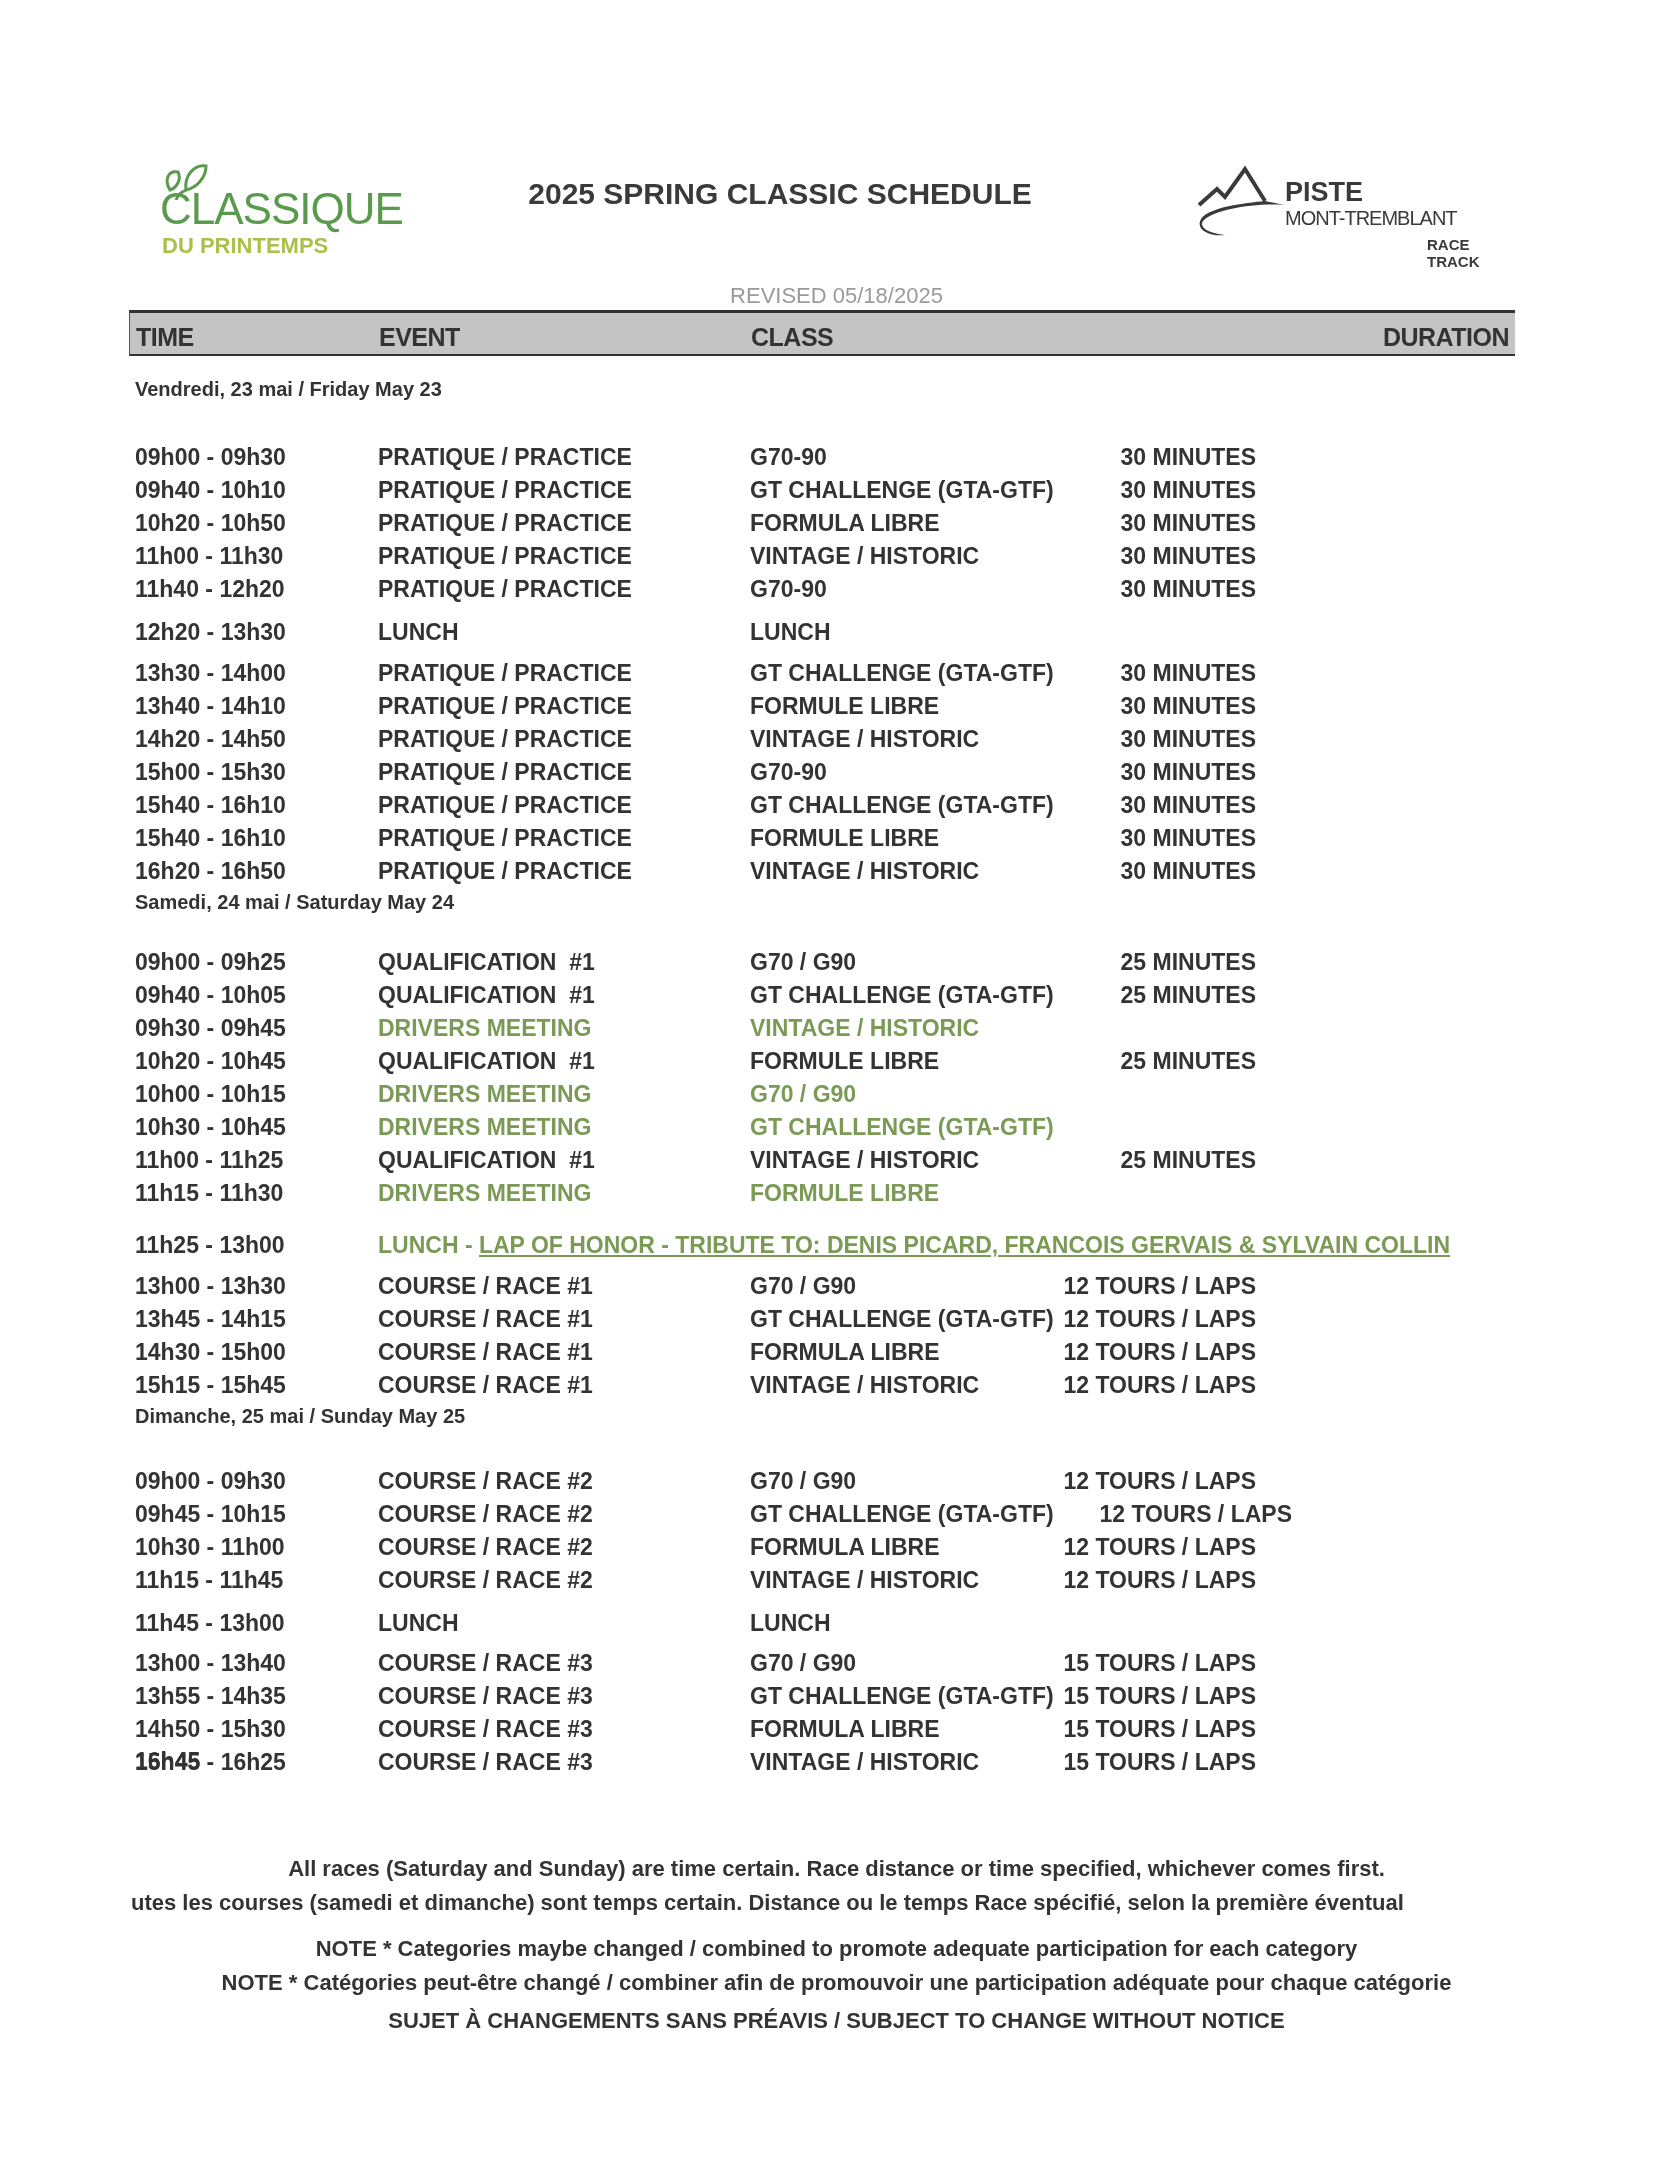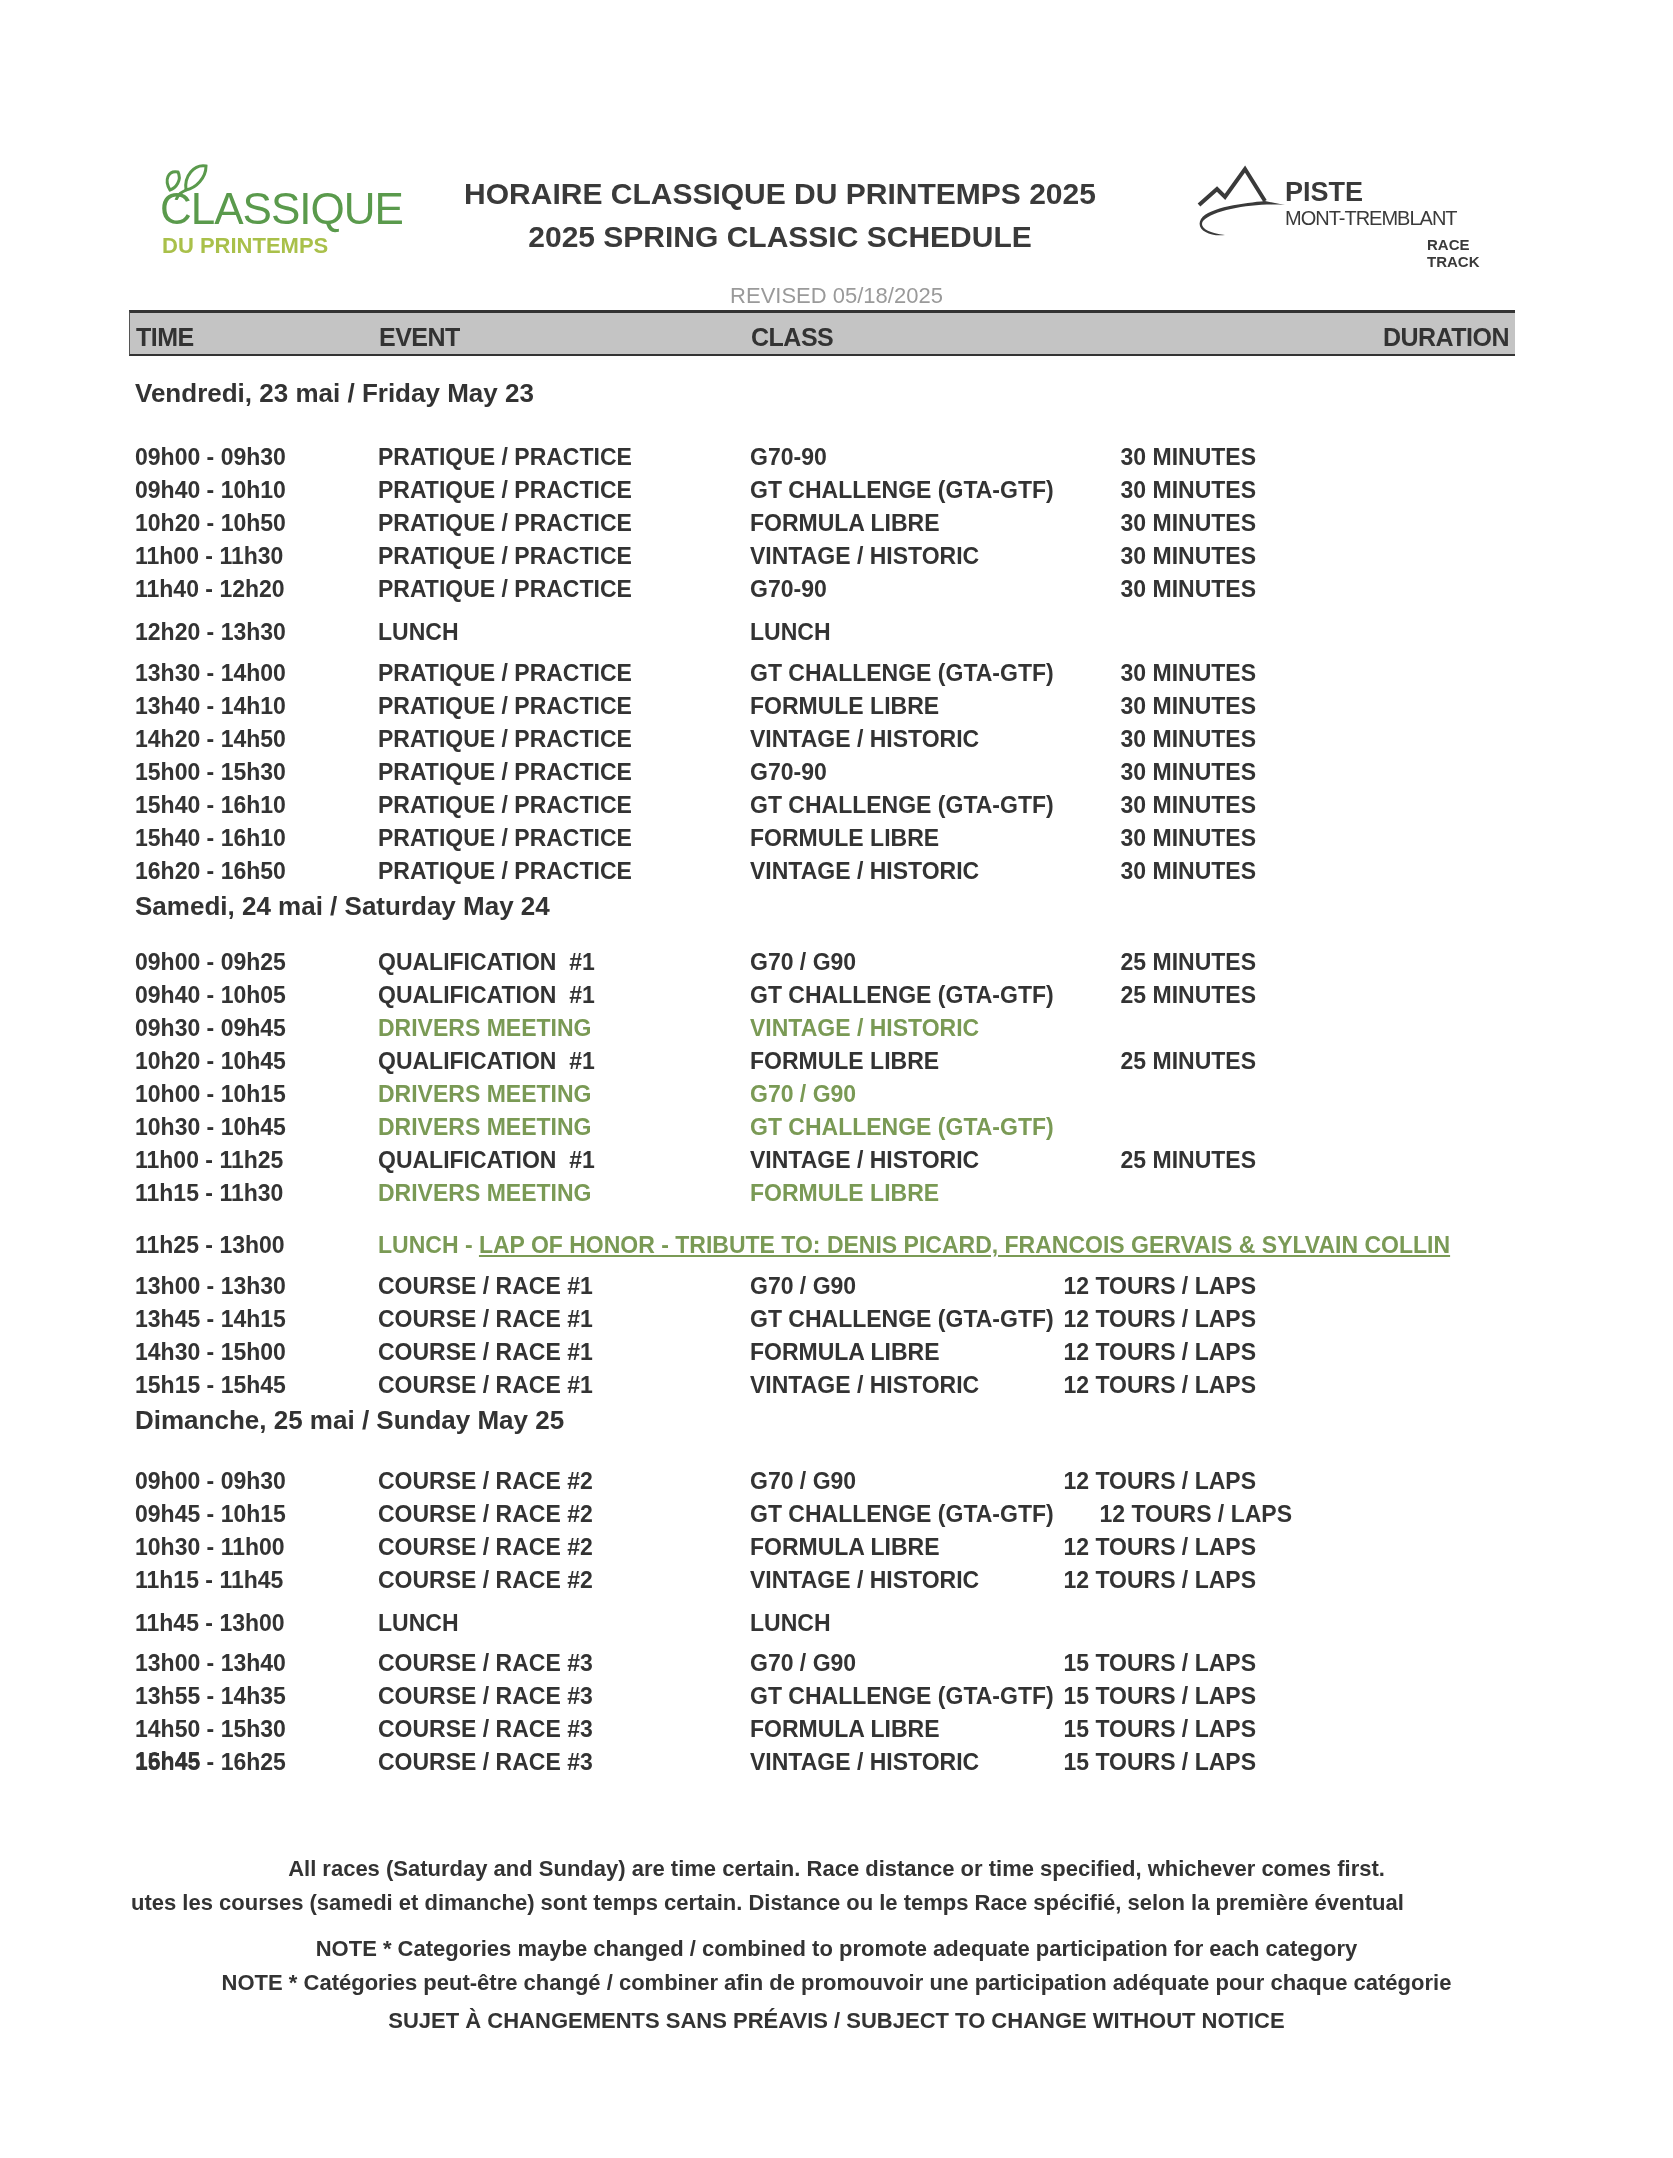--- a/index.html
+++ b/index.html
@@ -23,41 +23,40 @@
     position: absolute; left: 129px; top: 310px; width: 1386px; height: 46px;
     background: #c4c4c4; border-top: 3px solid #333; border-bottom: 2px solid #333;
     border-left: 1px solid #555; box-sizing: border-box;
   }
   .header-bar span { position: absolute; top: 10px; font-size: 25px; font-weight: 900; color: #333; letter-spacing: -0.5px; }
   .col-time { position: absolute; left: 135px; }
   .col-event { position: absolute; left: 378px; }
   .col-class { position: absolute; left: 750px; }
   .col-dur { position: absolute; right: 163px; text-align: right; }
   .row { position: absolute; left: 0; width: 1419px; height: 30px; font-size: 23px; font-weight: bold; margin-top: 20px; }
-  .day { position: absolute; left: 135px; font-size: 26px; font-weight: bold; color: #333; }
+  .day { position: absolute; left: 135px; font-size: 20px; font-weight: bold; color: #333; }
   .green { color: #7a9a55; }
   .tribute { text-decoration: underline; }
   .notes { position: absolute; left: 0; width: 1673px; text-align: center; font-size: 22px; font-weight: bold; color: #333; }
   .nowrap { white-space: nowrap; }
 </style>
 </head>
 <body>
 
 <div class="logo-left">
   <svg class="leaf" width="50" height="40" viewBox="0 0 50 40">
     <path d="M8 30 C2 20 6 10 16 12 C20 20 14 28 8 30 Z" fill="none" stroke="#5a9a4c" stroke-width="3"></path>
     <path d="M24 30 C22 16 32 4 44 6 C44 18 34 28 24 30 Z" fill="none" stroke="#5a9a4c" stroke-width="3"></path>
     <path d="M14 40 C16 34 20 32 24 30" fill="none" stroke="#5a9a4c" stroke-width="3"></path>
   </svg>
   <span class="brand">CLASSIQUE</span>
   <span class="sub">DU PRINTEMPS</span>
 </div>
 
 <div class="title-block">
-  <div>HORAIRE CLASSIQUE DU PRINTEMPS 2025</div>
   <div>2025 SPRING CLASSIC SCHEDULE</div>
 </div>
 
 <div class="logo-right">
   <svg width="95" height="90" viewBox="0 0 95 90">
     <path d="M4 40 L22 24 L30 32 L50 4 L70 36" fill="none" stroke="#3a3a3a" stroke-width="4"></path>
     <path d="M70 36 L90 40 C60 38 20 44 8 56 C4 62 12 68 30 70 C14 72 0 64 6 54 C14 42 50 38 70 36 Z" fill="#3a3a3a"></path>
   </svg>
   <span class="piste">PISTE</span>
   <span class="mt">MONT-TREMBLANT</span>

